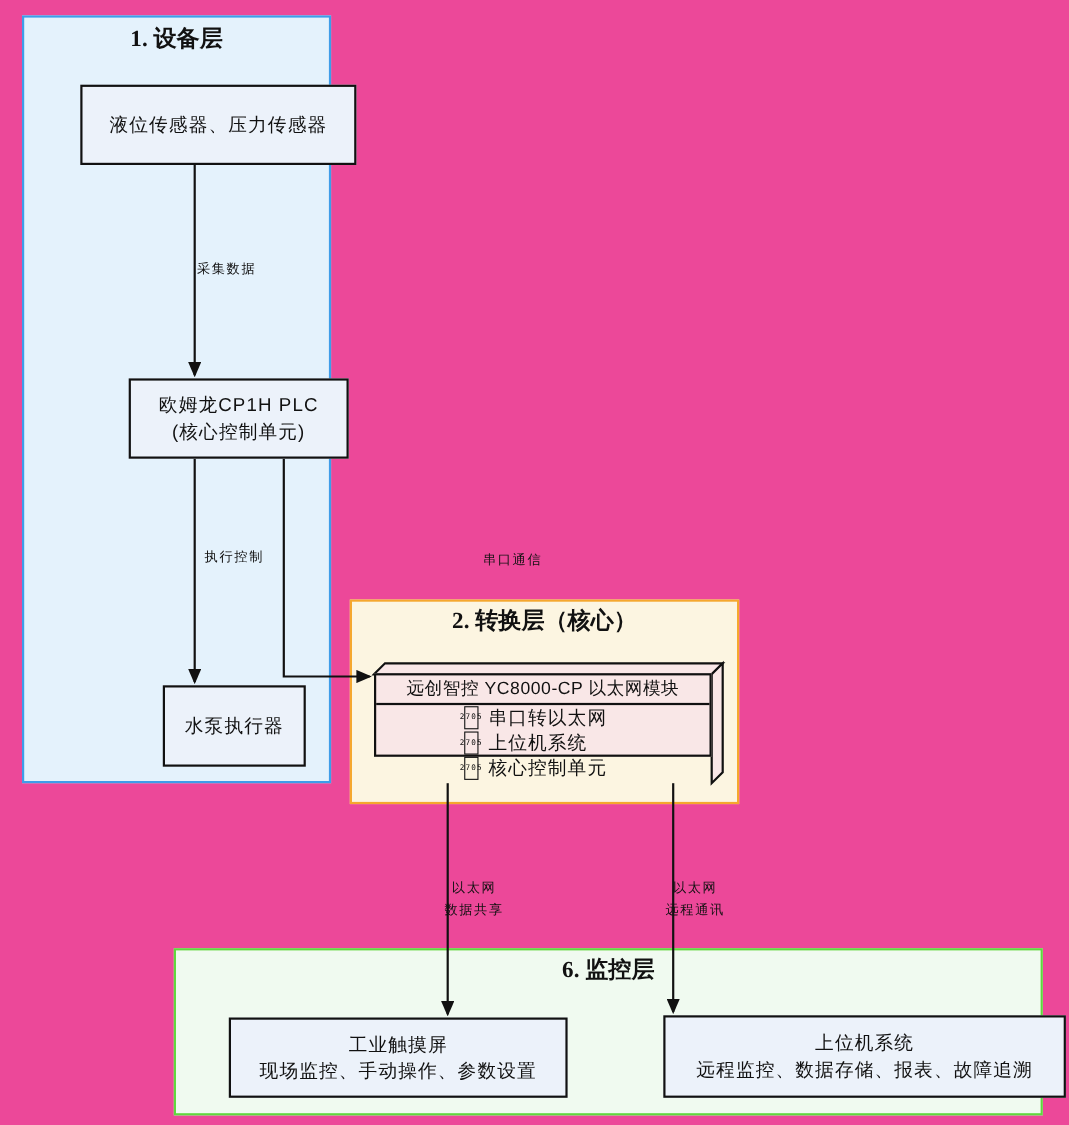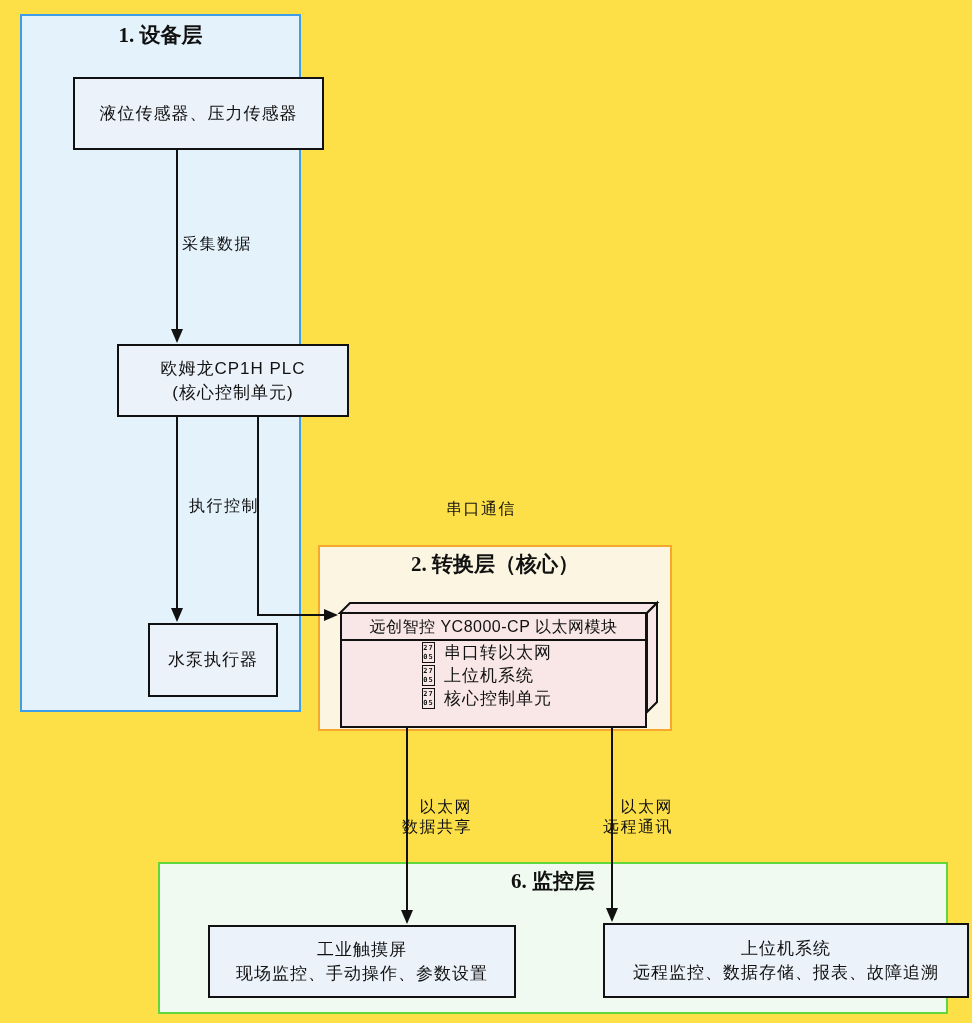--- a/index.html
+++ b/index.html
@@ -1,59 +1,59 @@
 <!DOCTYPE html>
 <html><head>
 <meta charset="utf-8">
 <style>
   html,body{margin:0;padding:0;background:#ffffff;}
   .stage{
-    position:relative;width:972px;height:1023px;background:#fde047;overflow:hidden;
+    position:relative;width:972px;height:1023px;background:#ec4899;overflow:hidden;
     font-family:"Liberation Sans","DejaVu Sans",sans-serif;color:#111111;
   }
   .layer{position:absolute;box-sizing:border-box;border:2px solid;}
   .layer-device{left:20px;top:14px;width:281px;height:698px;background:#E4F2FC;border-color:#3E9DE9;}
   .layer-conversion{left:318px;top:545px;width:354px;height:186px;background:#FCF5E1;border-color:#F5A72E;}
   .layer-monitor{left:158px;top:862px;width:790px;height:152px;background:#F0FAF0;border-color:#61D73E;}
   .layer-title{
     position:absolute;text-align:center;font-weight:bold;font-size:21px;line-height:30px;
     font-family:"Liberation Serif","DejaVu Serif",serif;color:#111111;z-index:10;
   }
   .title-device{left:20px;top:20px;width:281px;}
   .title-conversion{left:318px;top:549px;width:354px;}
   .title-monitor{left:158px;top:866px;width:790px;}
   .node{
     position:absolute;box-sizing:border-box;border:2px solid #111111;background:#ECF2FA;
     display:flex;flex-direction:column;align-items:center;justify-content:center;
     text-align:center;font-size:17px;line-height:24px;z-index:10;letter-spacing:1px;margin-left:36px;
   }
   .node-sensors{left:37px;top:77px;width:251px;height:73px;}
-  .node-plc{left:81px;top:344px;width:232px;height:73px;}
+  .node-plc{left:81px;top:344px;width:200px;height:73px;}
   .node-pump{left:112px;top:623px;width:130px;height:74px;}
   .node-hmi{left:172px;top:925px;width:308px;height:73px;}
   .node-host{left:567px;top:923px;width:366px;height:75px;}
   .svg-overlay{position:absolute;left:0;top:0;z-index:5;}
   .module-front{
-    position:absolute;left:340px;top:612px;width:307px;height:116px;box-sizing:border-box;
+    position:absolute;left:340px;top:612px;width:307px;height:76px;box-sizing:border-box;
     border:2px solid #111111;background:#F9E7E7;z-index:10;
   }
   .module-title{
     height:25px;line-height:25px;border-bottom:2px solid #111111;
     text-align:center;font-size:16px;white-space:nowrap;letter-spacing:0.5px;
   }
   .module-row{display:flex;align-items:center;height:23px;padding-left:80px;}
   .glyph-box{
     width:13px;height:21px;box-sizing:border-box;border:1px solid #111111;margin-right:9px;
-    display:flex;flex-direction:column;align-items:center;justify-content:center;
+    display:flex;flex-direction:row;align-items:center;justify-content:center;
     font-family:"DejaVu Sans Mono","Liberation Mono",monospace;font-size:7px;line-height:9px;
-    letter-spacing:1px;flex-shrink:0;font-weight:bold;
+    letter-spacing:1px;flex-shrink:0;
   }
   .module-row .feature-text{font-size:17px;letter-spacing:1px;white-space:nowrap;font-family:Liberation Mono, monospace;}
   .edge-label{
-    position:absolute;text-align:right;font-size:16px;line-height:20px;
+    position:absolute;text-align:center;font-size:12px;line-height:20px;
     letter-spacing:1.5px;z-index:12;white-space:nowrap;
   }
   .lbl-collect{left:160px;top:234px;width:92px;}
   .lbl-control{left:167px;top:496px;width:92px;}
   .lbl-serial{left:416px;top:499px;width:100px;}
   .lbl-eth-share{left:390px;top:797px;width:82px;}
   .lbl-eth-remote{left:591px;top:797px;width:82px;}
 </style>
 </head>
 <body>

